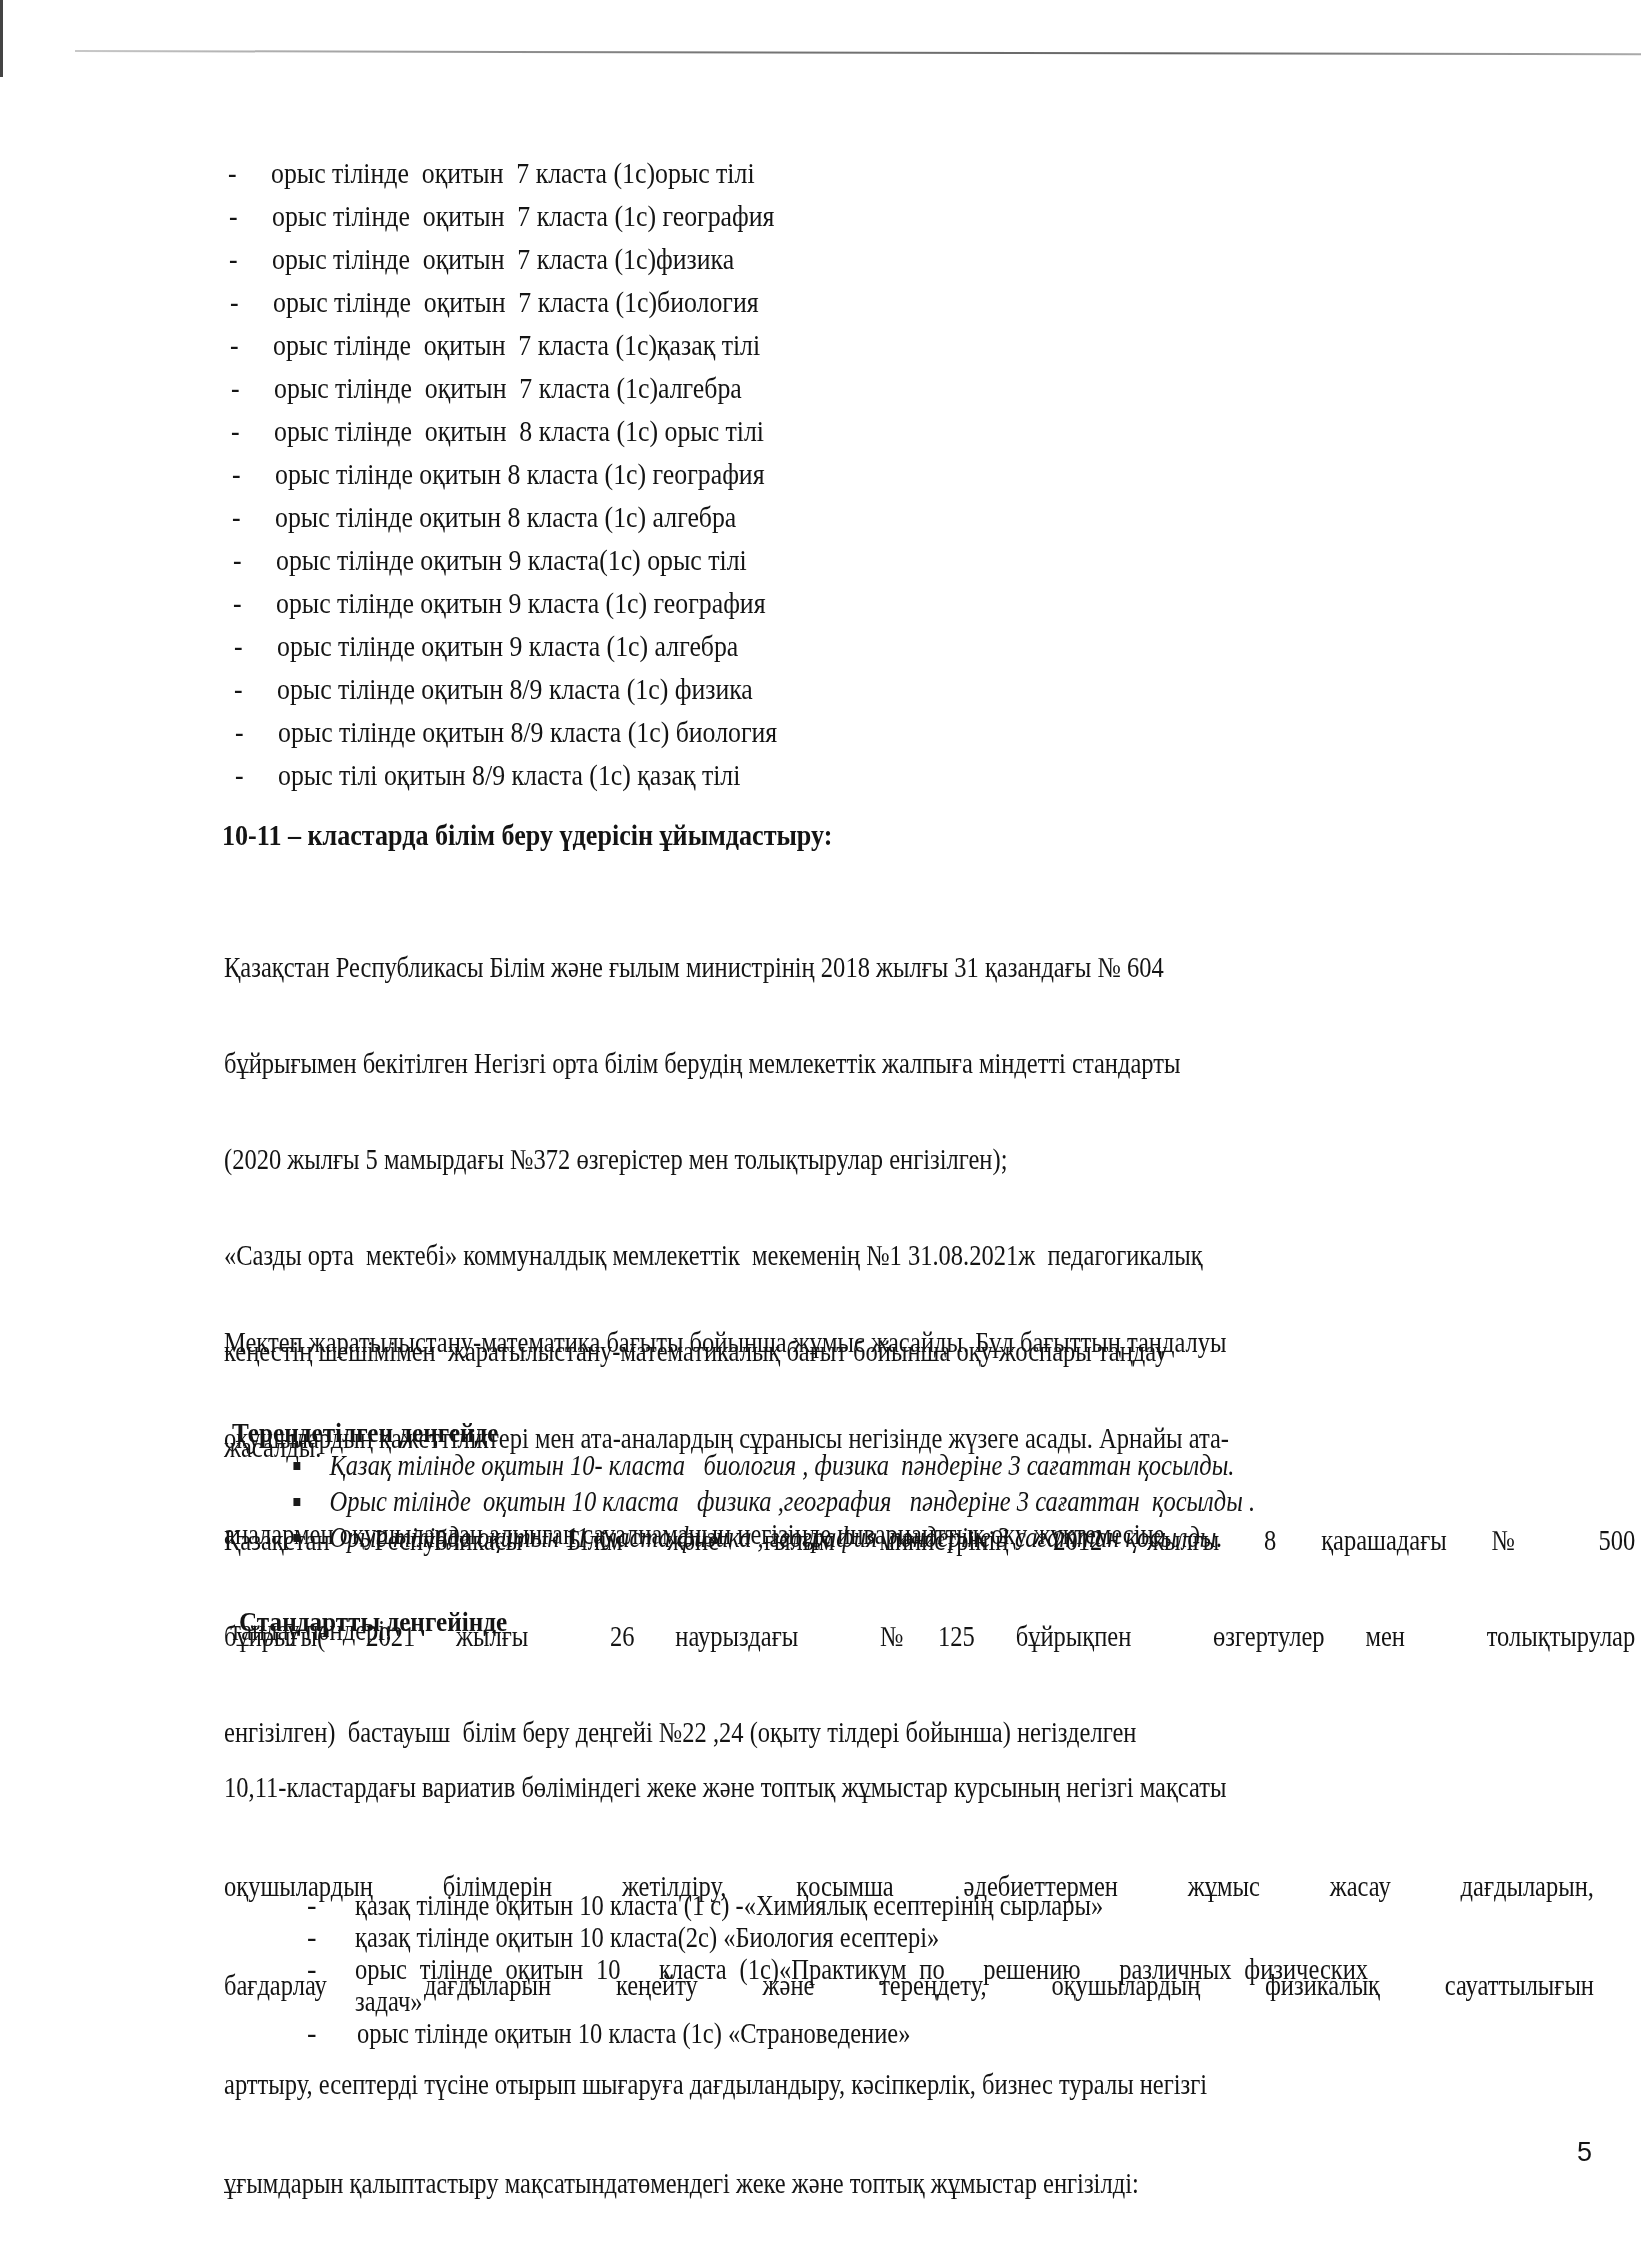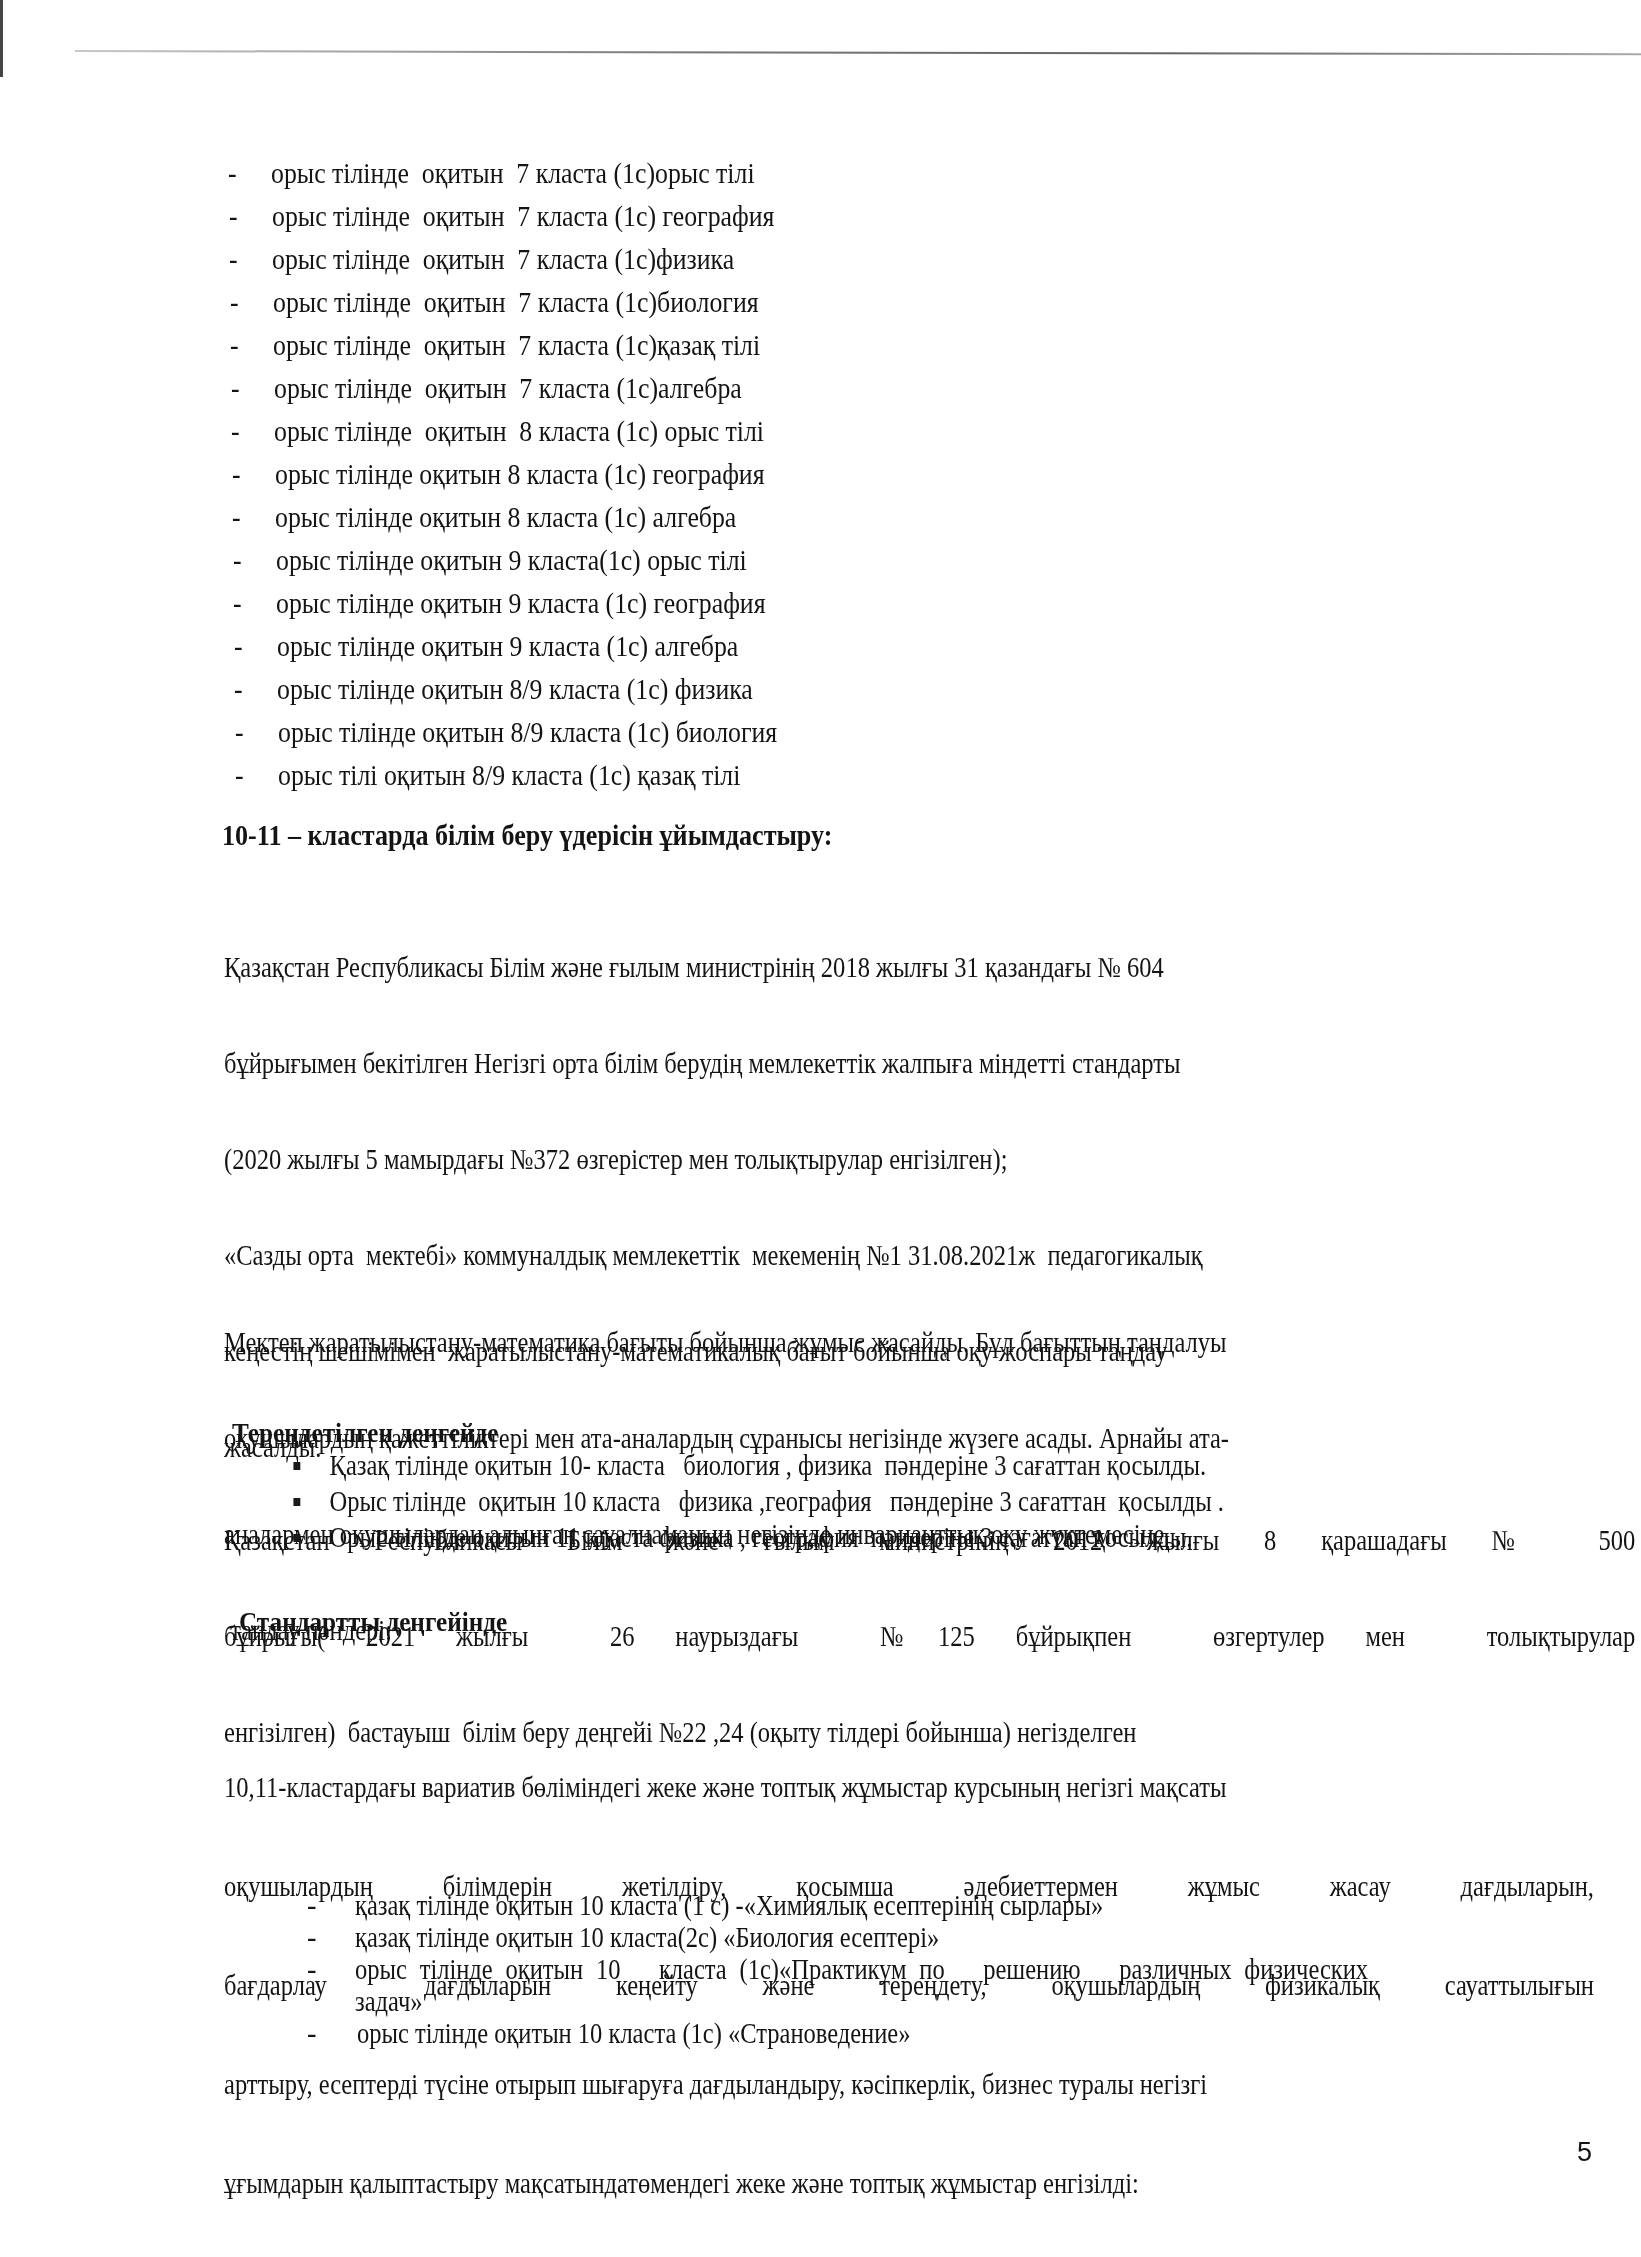--- a/index.html
+++ b/index.html
@@ -41,21 +41,21 @@
     white-space: pre;
     transform: scaleX(0.86); transform-origin: left center;
   }
   .para .line { display: block; height: 32px; }
   .para .line.justify { text-align: justify; text-align-last: justify; }
 
   .subhead {
     position: absolute; font-weight: bold; font-size: 28px; line-height: 33px;
     transform: scaleX(0.9); transform-origin: left center; white-space: pre;
   }
-  .sq-list { position: absolute; list-style: none; margin: 0; padding: 0; }
+  .sq-list { position: absolute; list-style: none; margin: 0; padding: 0; font-style: italic; }
   .sq-list li {
     font-size: 28.5px; line-height: 36px; height: 36px; white-space: pre;
     position: relative; padding-left: 46px;
     transform: scaleX(0.86); transform-origin: left center;
   }
   .sq-list li .sq {
     position: absolute; left: 3.9px; top: 13.5px; width: 7.7px; height: 8.7px; background: #1a1a1a;
   }
 
   .dash2-list { position: absolute; left: 307px; top: 1890px; list-style: none; margin: 0; padding: 0; width: 1294px; }

